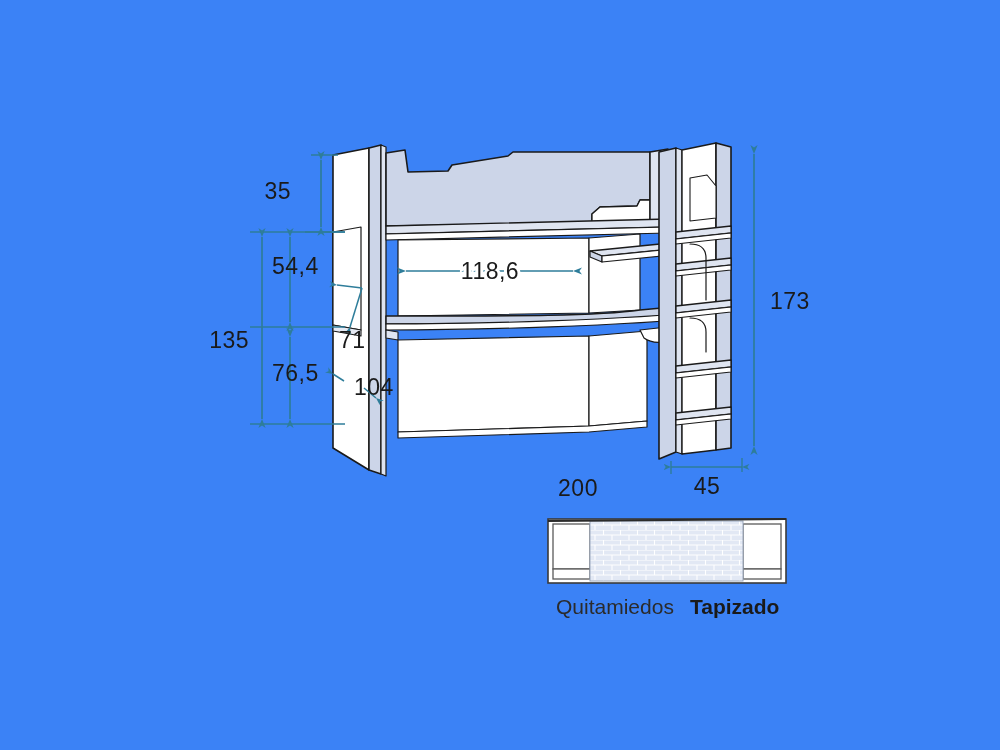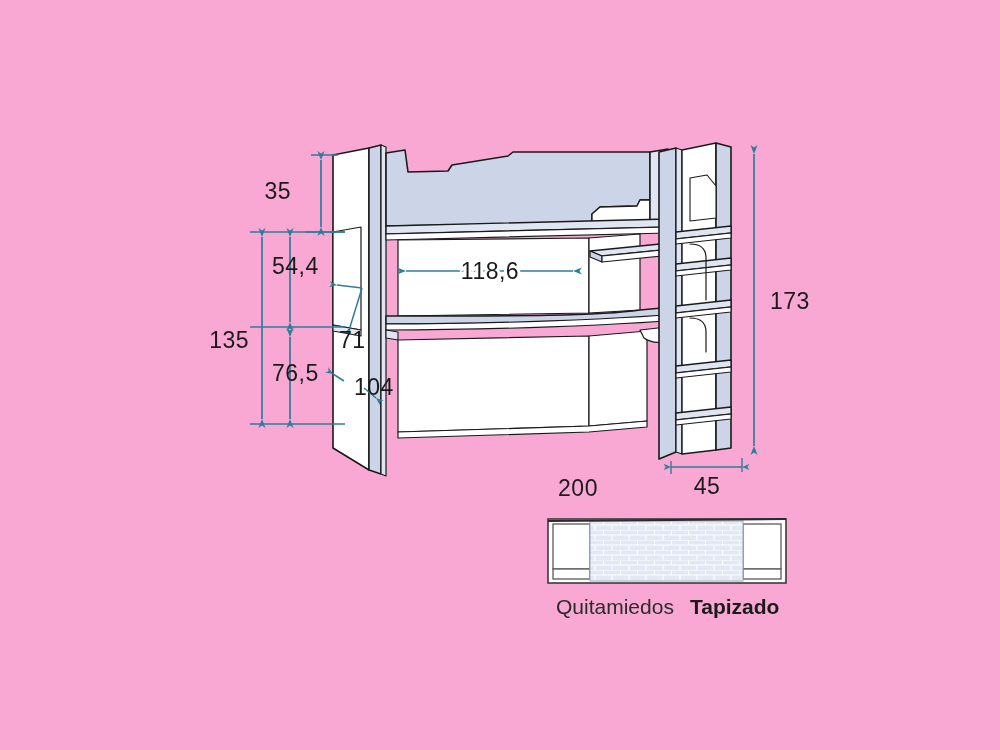--- a/index.html
+++ b/index.html
@@ -10,21 +10,21 @@
   body {
     width: 1000px;
     height: 750px;
     overflow: hidden;
     font-family: "Liberation Sans", sans-serif;
   }
   #sheet {
     position: relative;
     width: 1000px;
     height: 750px;
-    background: #f9a8d4;
+    background: #3b82f6;
   }
   #drawing {
     position: absolute;
     left: 0;
     top: 0;
     width: 1000px;
     height: 750px;
   }
   .dim-text {
     font-family: "Liberation Sans", sans-serif;

